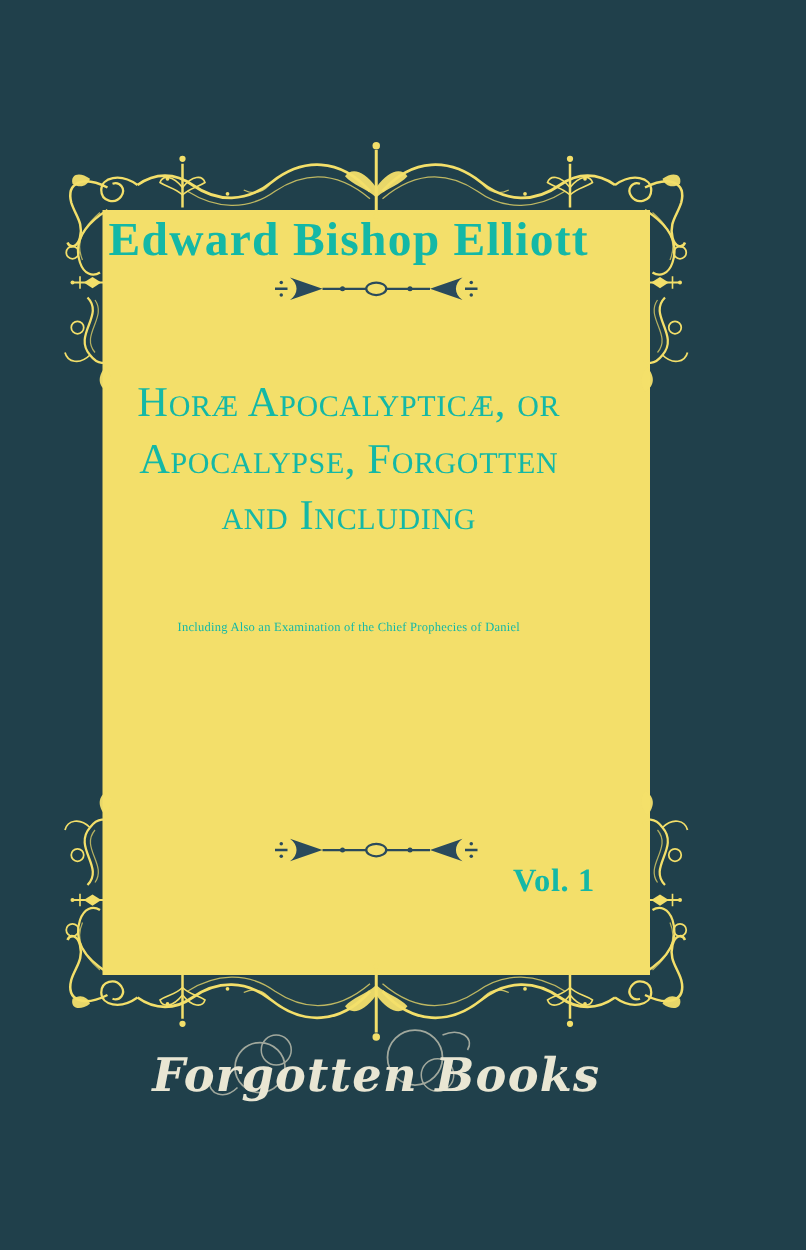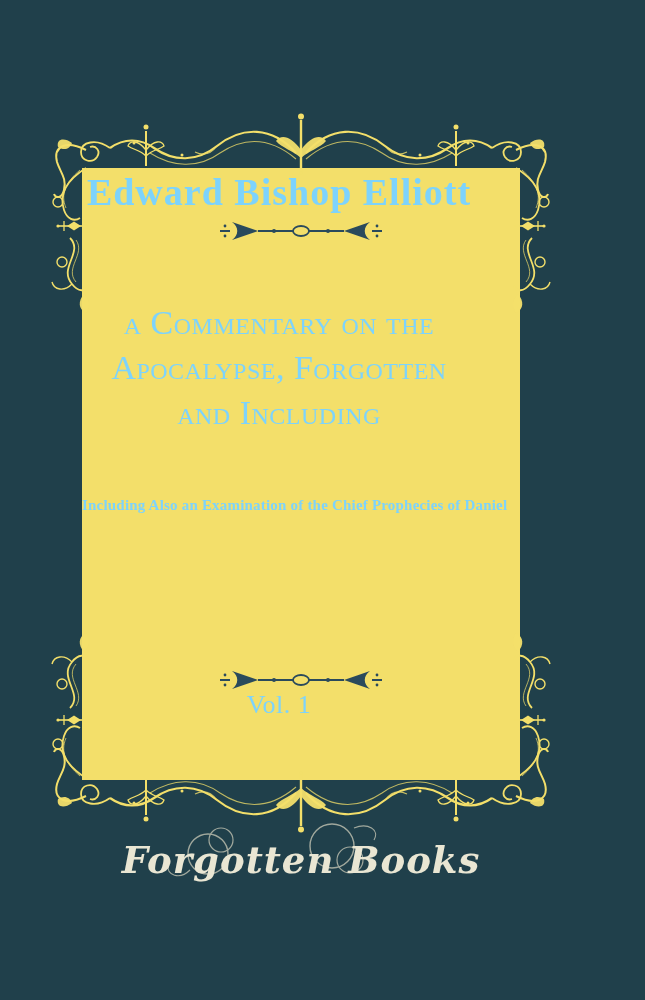--- a/index.html
+++ b/index.html
@@ -18,21 +18,21 @@
     width: 438px; height: 612px;
     background: #f3df6a;
   }
 
   .frame-svg {
     position: absolute; left: 0; top: 0;
     width: 645px; height: 1000px;
     pointer-events: none;
   }
 
-  .txt { position: absolute; left: 82px; width: 394px; text-align: center; color: #7dd3fc; }
+  .txt { position: absolute; left: 82px; width: 394px; text-align: center; color: #14b8a6; }
 
   .author {
     top: 170px;
     font-size: 38px;
     font-weight: 600;
     letter-spacing: 1px;
     white-space: nowrap;
   }
 
   .divider {
@@ -48,31 +48,32 @@
     font-size: 34px;
     font-variant: small-caps;
     font-weight: 500;
     line-height: 45px;
     letter-spacing: 0.5px;
   }
   .title .tline { white-space: nowrap; }
 
   .subtitle {
     top: 497px;
-    font-size: 15px;
-    font-weight: 700;
+    font-size: 10px;
+    font-weight: 400;
     letter-spacing: 0.2px;
     white-space: nowrap;
   }
 
   .volume {
     top: 690px;
     font-size: 26px;
-    font-weight: 400;
+    font-weight: 700;
     letter-spacing: 0.5px;
+    text-align: right;
   }
 
   .logo {
     position: absolute;
     left: 82px; top: 814px;
     width: 438px; height: 96px;
     text-align: center;
   }
   .logo-flourish {
     position: absolute; left: 0; top: 0;
@@ -171,21 +172,21 @@
     <use href="#corner-col" transform="translate(602,946) scale(-1,-1)"></use>
   </svg>
 
   <div class="txt author">Edward Bishop Elliott</div>
 
   <svg class="divider d1" viewBox="0 0 170 28">
     <use href="#divider-orn" width="170" height="28"></use>
   </svg>
 
   <div class="txt title">
-    <div class="tline">a Commentary on the</div>
+    <div class="tline">Horæ Apocalypticæ, or</div>
     <div class="tline">Apocalypse, Forgotten</div>
     <div class="tline">and Including</div>
   </div>
 
   <div class="txt subtitle">Including Also an Examination of the Chief Prophecies of Daniel</div>
 
   <svg class="divider d2" viewBox="0 0 170 28">
     <use href="#divider-orn" width="170" height="28"></use>
   </svg>
 

